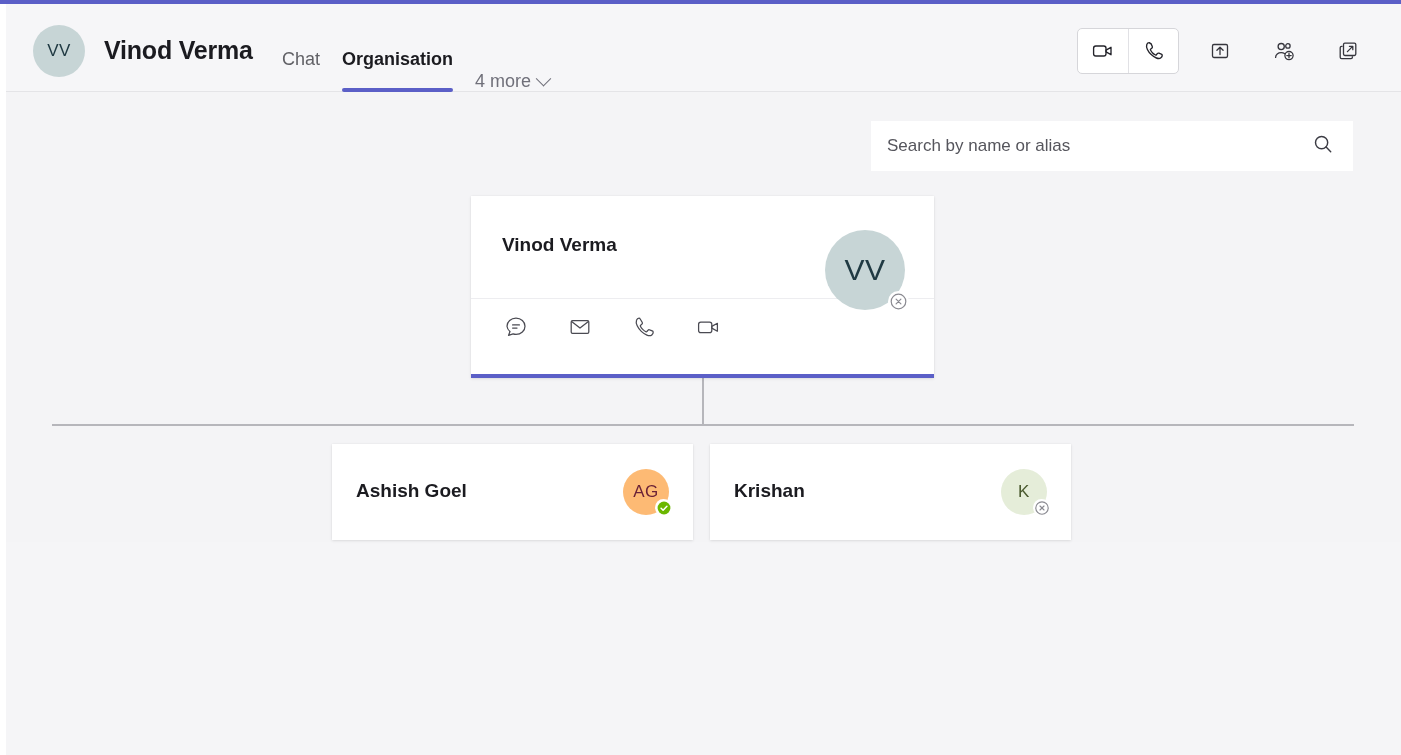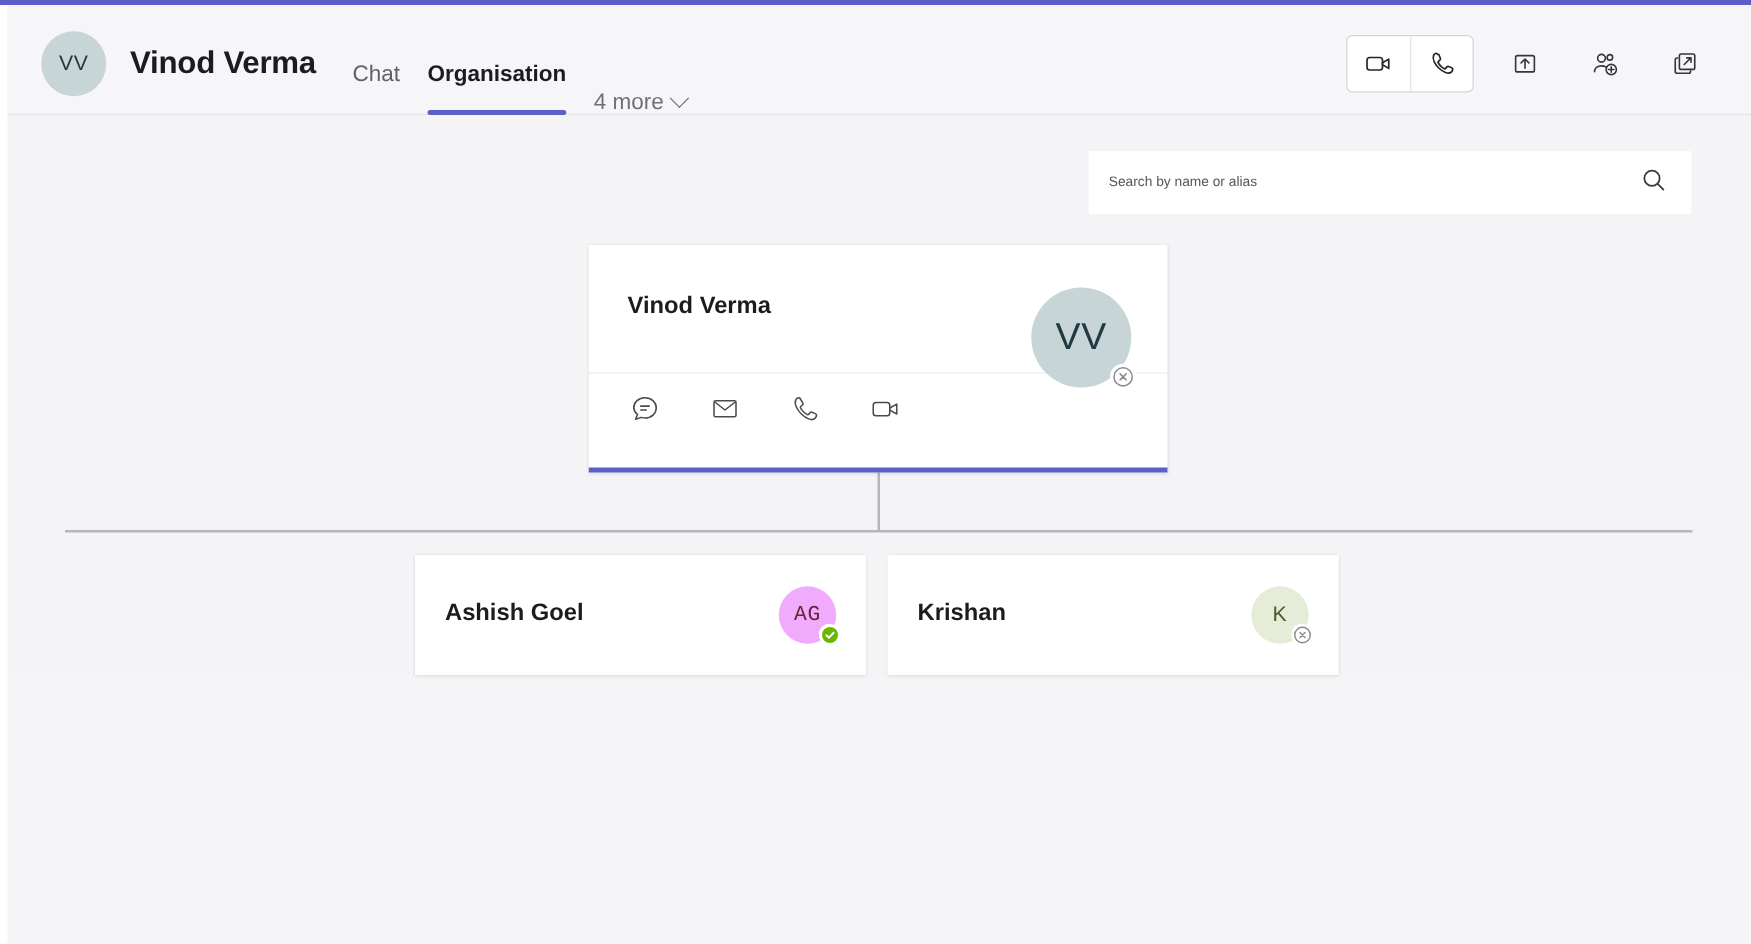--- a/index.html
+++ b/index.html
@@ -143,21 +143,21 @@
     display: flex;
     align-items: center;
     padding: 0 18px 0 16px;
     box-shadow: 0 0 0 0 rgba(0,0,0,0);
   }
   .search-input {
     flex: 1;
     border: none;
     outline: none;
     font-family: "Liberation Sans", sans-serif;
-    font-size: 11px;
+    font-size: 17px;
     color: #45454b;
     background: transparent;
   }
   .search-input::placeholder { color: #55555c; opacity: 1; }
 
   
   .org { position: absolute; left: 0; top: 0; width: 1401px; height: 755px; }
 
   .conn-h {
     position: absolute;
@@ -399,21 +399,21 @@
               <path d="M16.8 12.4l5.6-3.1v7.9l-5.6-3.1z" stroke-linejoin="round"></path>
             </svg>
           </span>
         </div>
       </div>
     </div>
 
     <div class="card card-child c0">
       <div class="name">Ashish Goel</div>
       <div class="avatar-wrap">
-        <div class="avatar" id="child0-avatar" style="background: #f0abfc; color: rgb(107, 34, 55); font-family: Liberation Mono, monospace;">
+        <div class="avatar" id="child0-avatar" style="background: #fdba74; color: rgb(107, 34, 55);">
           <span>AG</span>
         </div>
         <div class="badge">
           <span>
             <svg width="16" height="16" viewBox="0 0 16 16" fill="none">
               <circle cx="8" cy="8" r="6.4" fill="#6bb700"></circle>
               <path d="M5.1 8.2l2 2 3.8-4" stroke="#ffffff" stroke-width="1.5" stroke-linecap="round" stroke-linejoin="round"></path>
             </svg>
           </span>
         </div>

